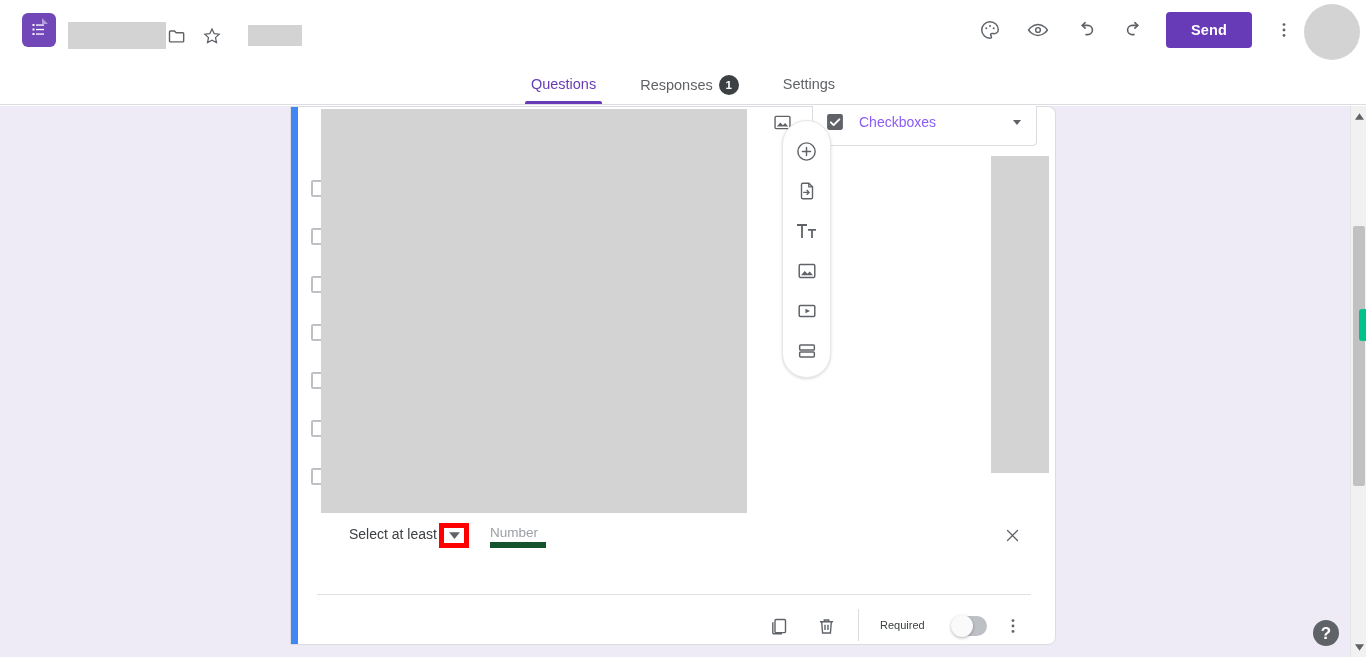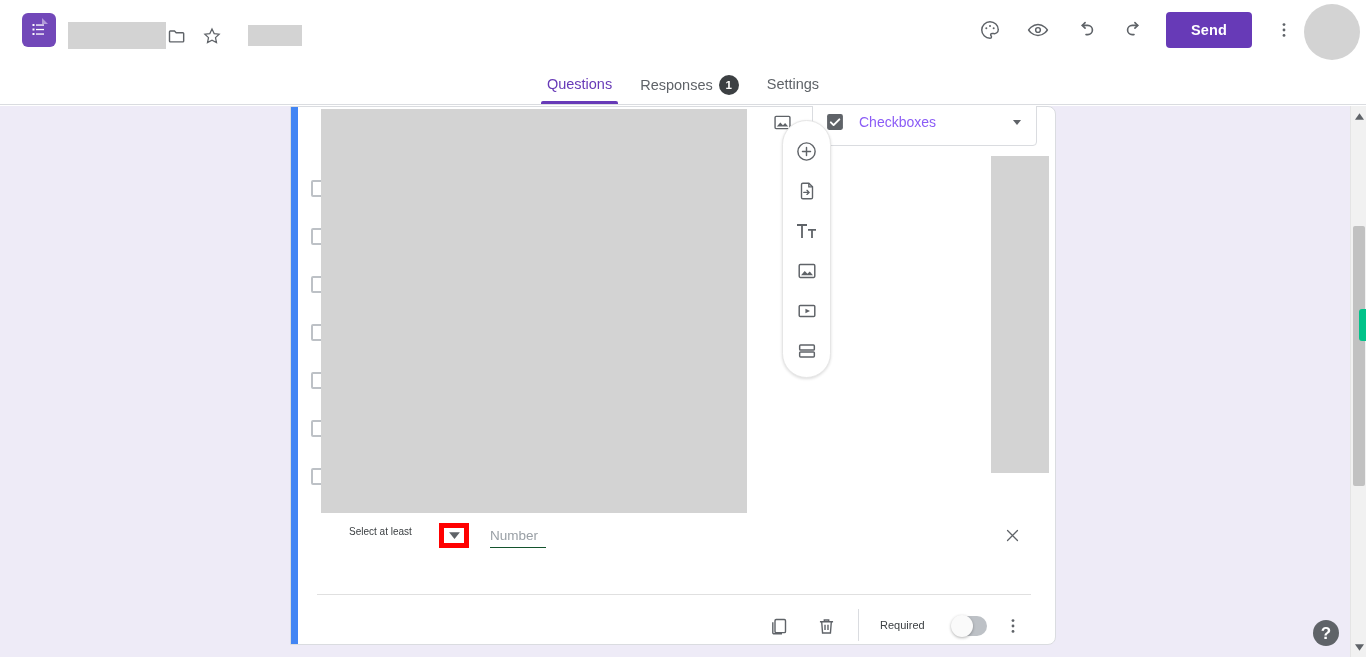--- a/index.html
+++ b/index.html
@@ -75,21 +75,21 @@
     width: 56px; height: 56px;
     border-radius: 50%;
     background: #d3d3d3;
     cursor: pointer;
   }
 
   
   .tabs {
     position: absolute; top: 72px; left: 0; width: 1366px;
     display: flex; justify-content: center; align-items: flex-start;
-    gap: 0px;
+    gap: 16px;
   }
   .tab {
     position: relative;
     font-size: 14.5px; color: #5f6368;
     padding: 4px 14px 12px 14px;
     cursor: pointer;
     white-space: nowrap;
   }
   .tab.active { color: #673AB7; font-weight: normal; }
   .tab.active::after {
@@ -188,39 +188,39 @@
     background: #d3d3d3;
   }
 
   
   .valid-row {
     position: absolute; left: 0; top: 410px;
     width: 766px; height: 40px;
   }
   .valid-label {
     position: absolute; left: 58px; top: 9px;
-    font-size: 10px; color: #3c4043;
+    font-size: 14px; color: #3c4043;
     white-space: nowrap;
   }
   .valid-dd {
     position: absolute; left: 148px; top: 6px;
     width: 30px; height: 25px;
     background: #FF0000;
     display: flex; align-items: center; justify-content: center;
     cursor: pointer;
   }
   .valid-dd-inner {
     width: 20px; height: 15px;
     background: #ffffff;
     display: flex; align-items: center; justify-content: center;
   }
   .num-input {
     position: absolute; left: 199px; top: 6px;
     width: 56px; height: 25px;
-    border: none; border-bottom: 1px solid #14532d;
+    border: none; border-bottom: 6px solid #14532d;
     background: transparent;
     font-size: 13.5px; color: #3c4043;
     font-family: "Liberation Sans", sans-serif;
     outline: none;
   }
   .err-input {
     position: absolute; left: 268px; top: 6px;
     width: 430px; height: 25px;
     border: none; border-bottom: 1px solid #dadce0;
     background: transparent;

